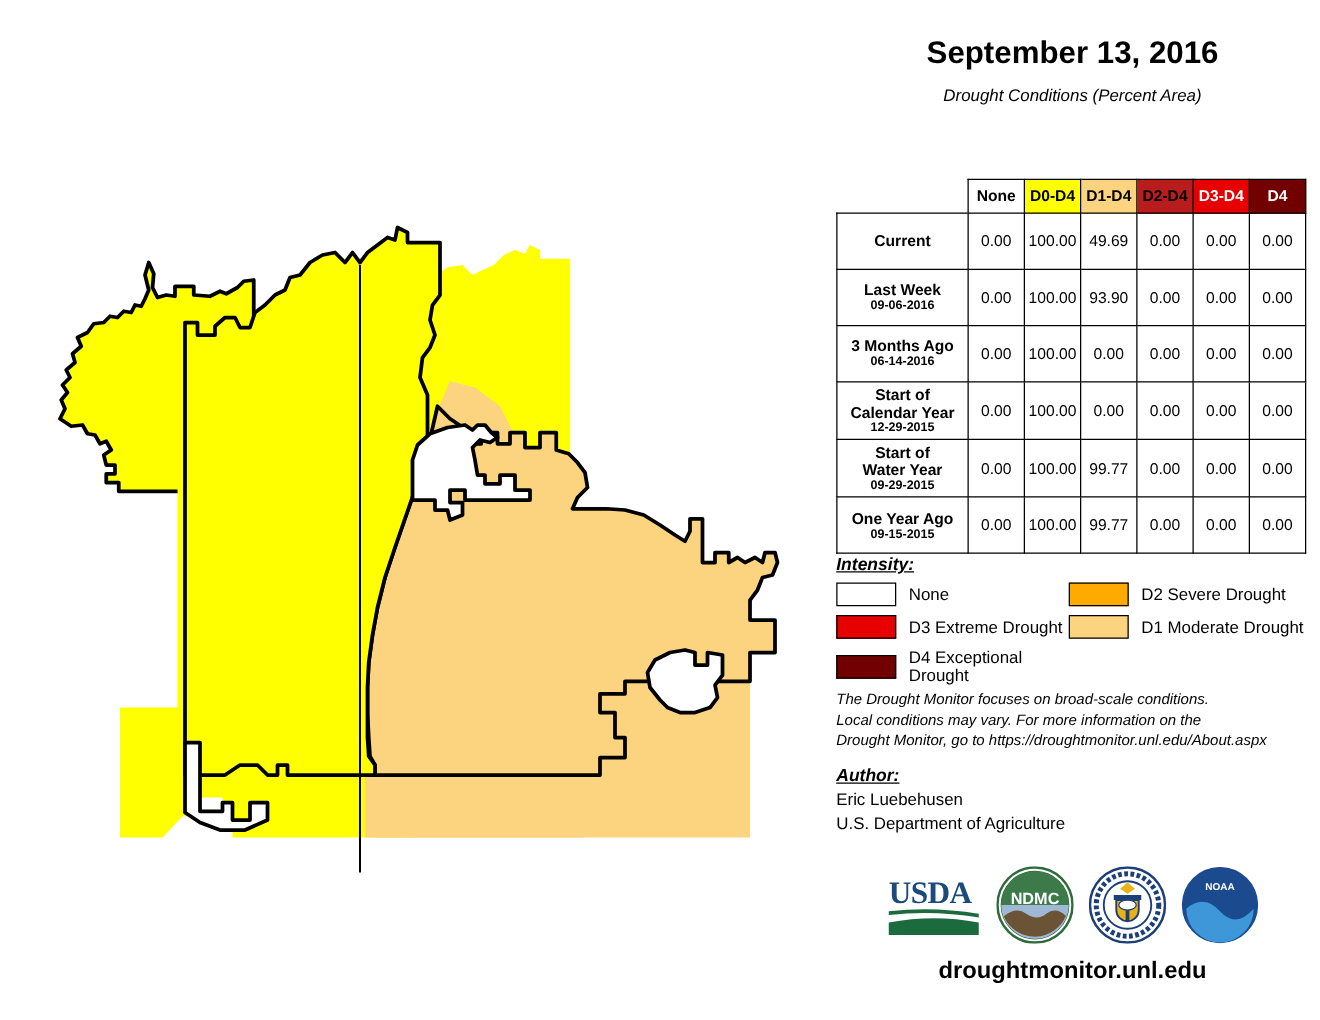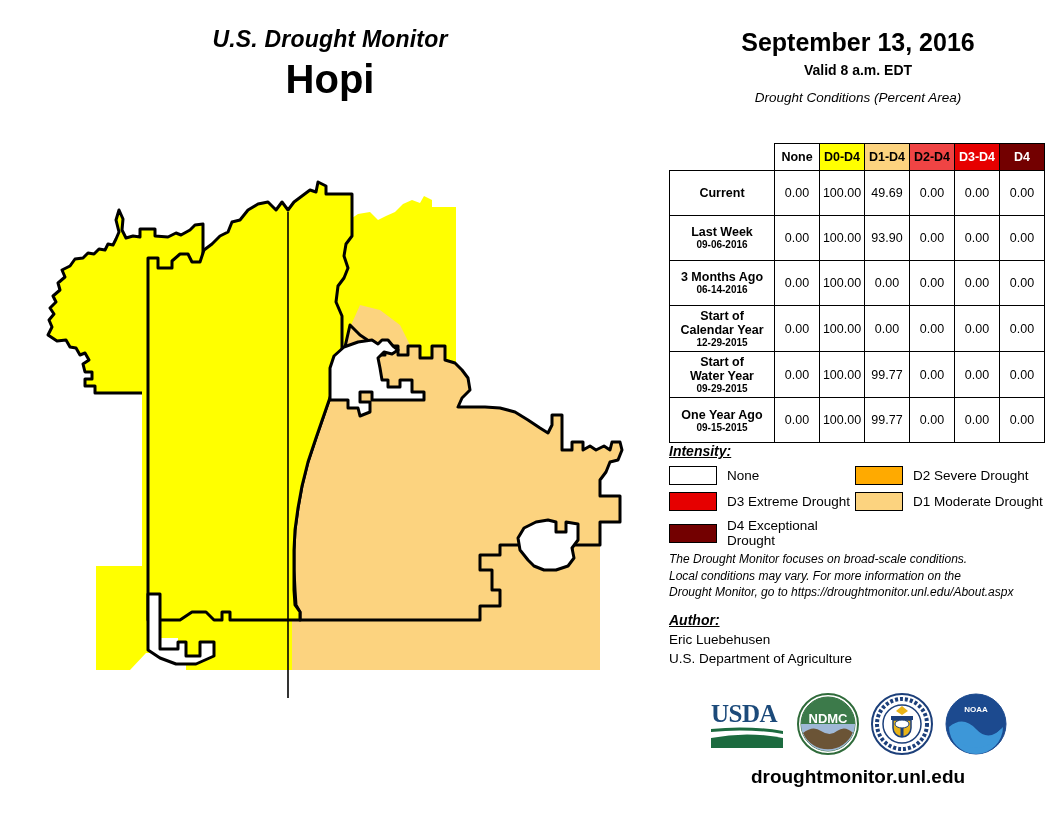--- a/index.html
+++ b/index.html
@@ -25,21 +25,21 @@
   
   #cond-table{position:absolute;left:9px;top:143px;border-collapse:collapse;
               font-size:12.5px;}
   #cond-table td,#cond-table th{border:1.6px solid #000;text-align:center;
               vertical-align:middle;padding:0;}
   #cond-table thead th{height:26px;font-weight:bold;font-size:12.5px;}
   .hdr-blank{border:none !important;width:100px;}
   .h-none{background:#ffffff;width:44px;}
   .h-d0{background:#ffff00;width:44px;}
   .h-d1{background:#fcd37f;width:44px;}
-  .h-d2{background:#ef4444;width:44px;}
+  .h-d2{background:#b91c1c;width:44px;}
   .h-d3{background:#e60000;color:#fff;width:44px;}
   .h-d4{background:#730000;color:#fff;width:44px;}
   #cond-table tbody td.rowlab{width:100px;text-align:center;padding:3px 2px;line-height:1.12;}
   .rl-name{font-weight:bold;font-size:12.5px;}
   .rl-date{font-weight:bold;font-size:10px;}
   #cond-table tbody td.val{height:44px;font-size:12.5px;border-radius:15px;}
 
   
   #intensity{position:absolute;left:9px;top:443px;width:390px;}
   #intensity-title{font-size:14px;font-style:italic;font-weight:bold;
@@ -61,24 +61,20 @@
   #logos{position:absolute;left:0;top:688px;width:396px;height:72px;
          display:flex;align-items:center;justify-content:center;gap:12px;}
   #site-url{position:absolute;left:0;top:766px;width:396px;text-align:center;
             font-size:19px;font-weight:bold;}
 </style>
 </head>
 <body>
 
 <div id="map-panel">
 
-  <div id="title-block">
-    <div id="dm-title">U.S. Drought Monitor</div>
-    <div id="region-title">Hopi</div>
-  </div>
 
   <svg id="map-svg" width="660" height="560" viewBox="0 0 660 560">
 
     <path fill="#ffff00" stroke="#000000" stroke-width="3" stroke-linejoin="round" d="M 48 185 L 52 177 L 49 170 L 54 164 L 50 158 L 56 152 L 53 146
          L 60 140 L 58 133 L 65 127 L 62 120 L 70 116 L 75 109 L 83 108
          L 88 103 L 94 104 L 99 99 L 105 100 L 108 94 L 113 95 L 116 89
          L 119 82 L 116 70 L 119 60 L 123 69 L 122 80 L 126 88 L 133 86
          L 140 87 L 140 79 L 155 79 L 155 86 L 168 87 L 176 83 L 181 85
          L 190 80 L 195 75 L 203 74 L 203 120 L 199 128 L 196 140 L 199 152
          L 195 162 L 188 168 L 186 185 L 218 185 L 218 195 L 226 195
@@ -148,21 +144,20 @@
 
       <line x1="288" y1="62" x2="288" y2="548" stroke="#000000" stroke-width="1.6"></line>
     </g>
   </svg>
 </div>
 
 <div id="right-panel">
 
   <div id="date-block">
     <div id="issue-date">September 13, 2016</div>
-    <div id="valid">Valid 8 a.m. EDT</div>
   </div>
 
   <div id="table-caption">Drought Conditions (Percent Area)</div>
 
   <table id="cond-table">
     <thead>
       <tr>
         <th class="hdr-blank"></th>
         <th class="h-none">None</th>
         <th class="h-d0">D0-D4</th>

